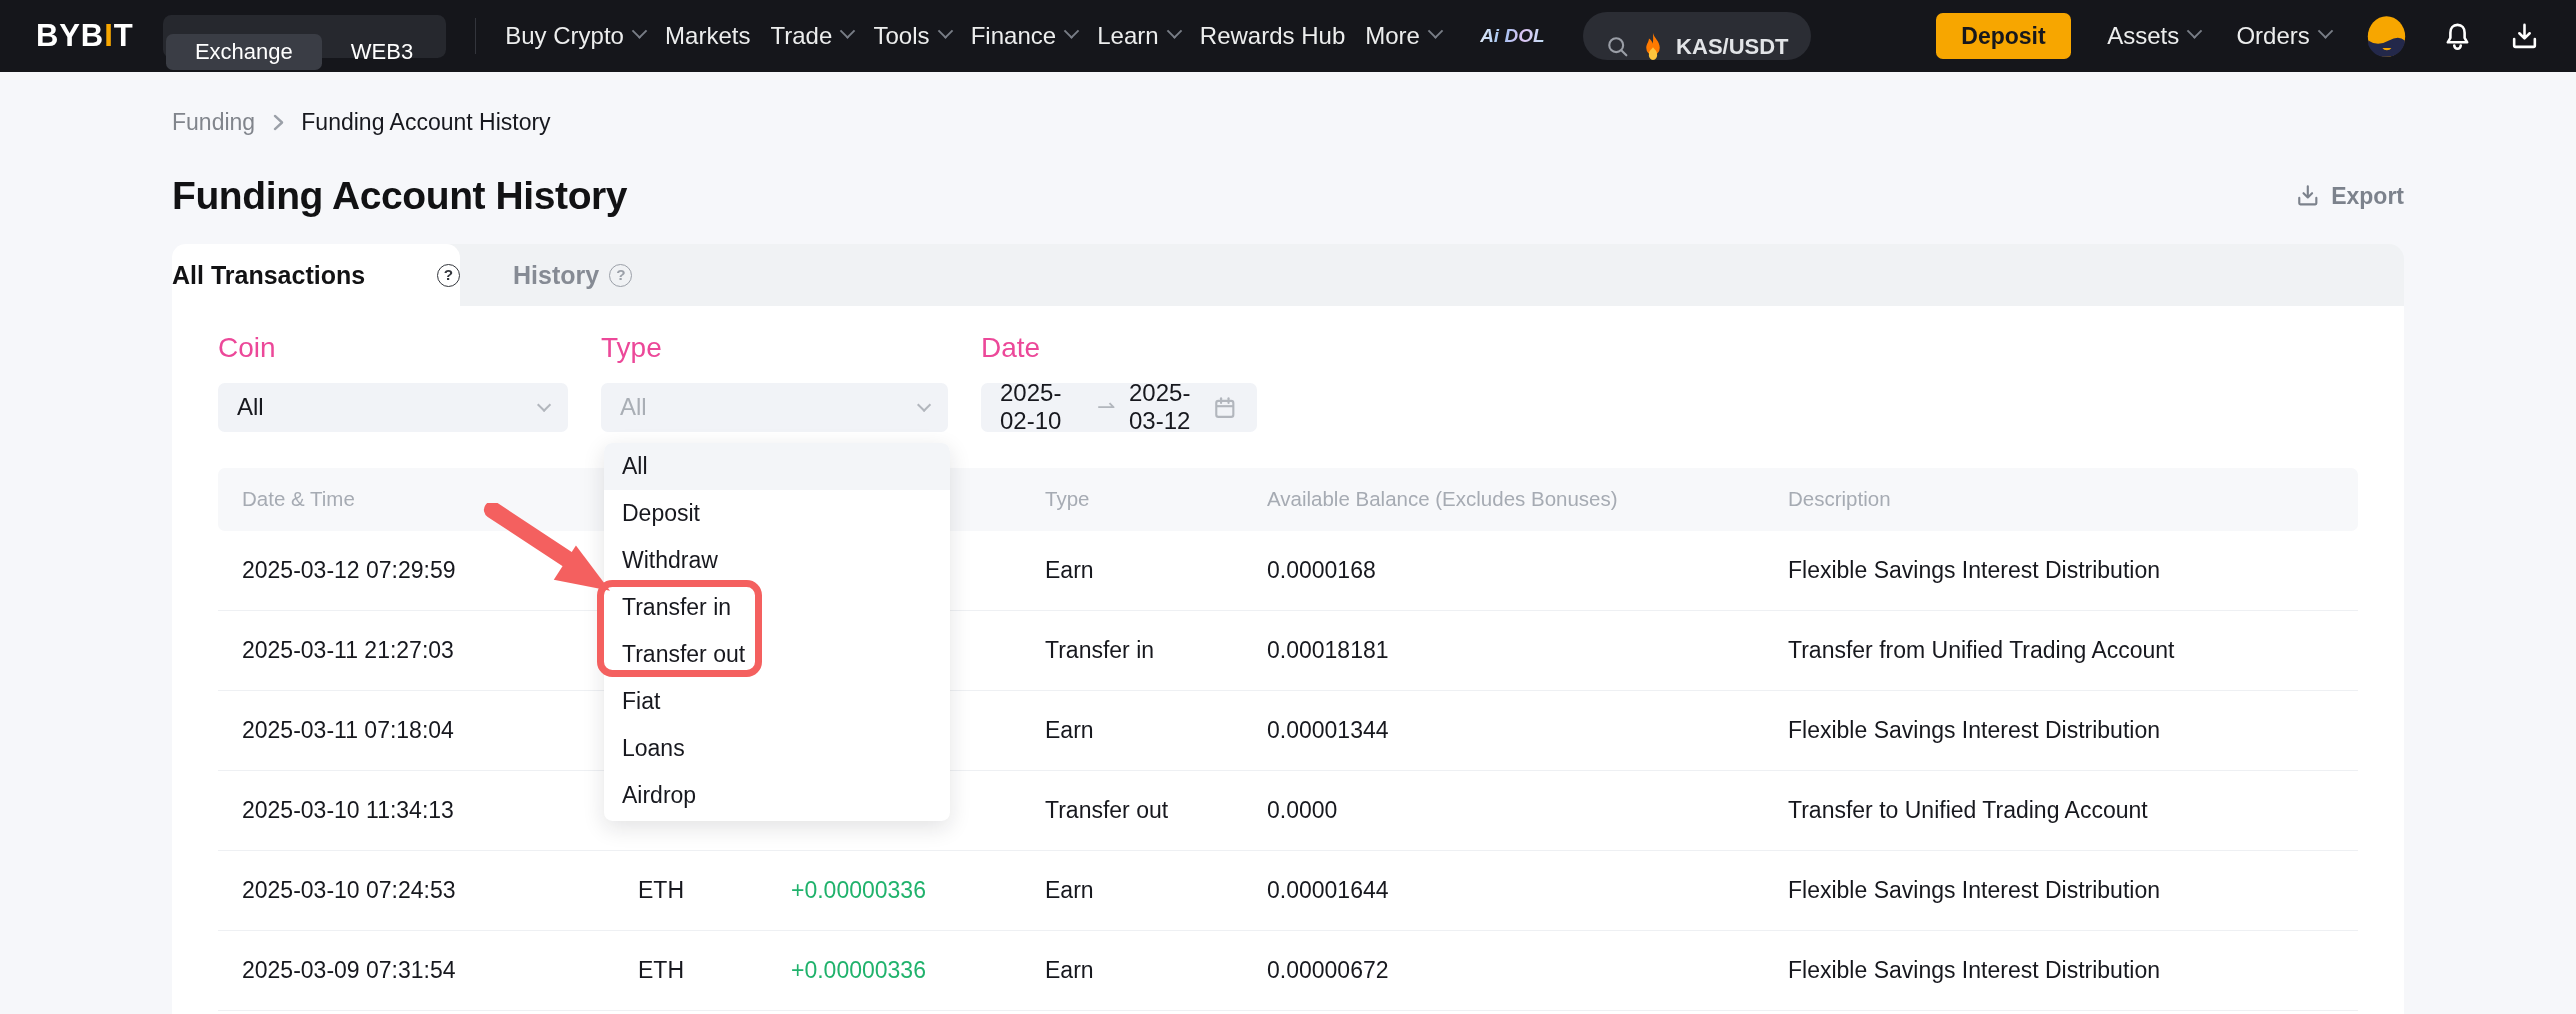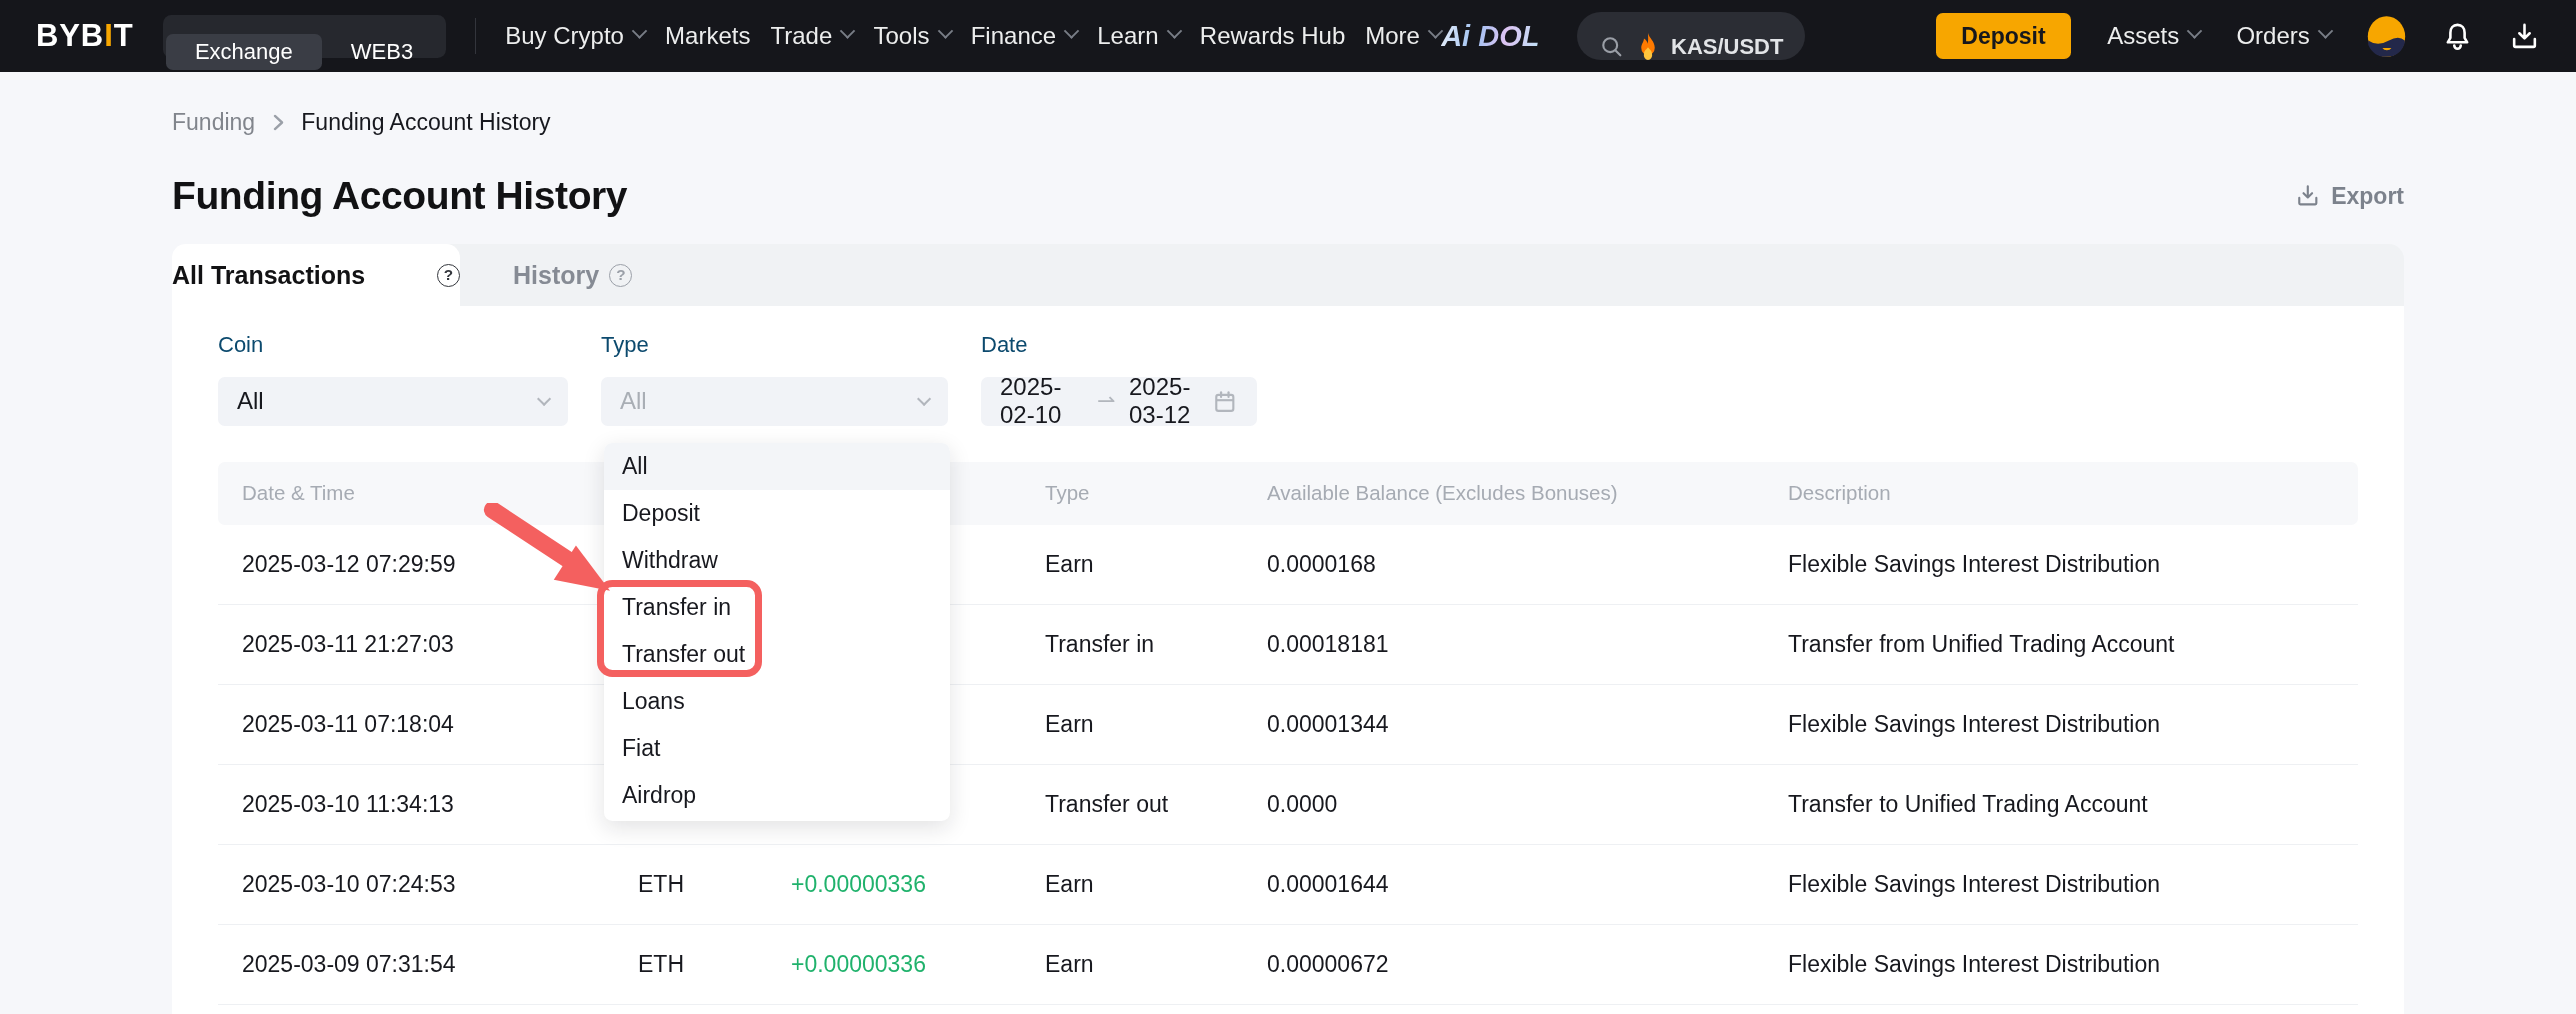--- a/index.html
+++ b/index.html
@@ -10,21 +10,21 @@
   .topbar { height:72px; background:#15161b; display:flex; align-items:center; padding:0 36px; }
   .logo { font-size:31px; font-weight:800; color:#ffffff; letter-spacing:0.9px; margin-right:29px; white-space:nowrap; }
   .logo .logo-i { color:#f7a600; font-weight:800; }
   .seg-toggle { display:flex; background:#26282e; border-radius:8.5px; padding:3.4px; height:43px; align-items:center; }
   .seg { height:36px; display:flex; align-items:center; justify-content:center; padding:0 29px; border-radius:6.8px; font-size:22px; font-weight:400; color:#ffffff; cursor:pointer;margin-top:32px; }
   .seg.active { background:#3a3d45; }
   .vdiv { width:1.7px; height:36px; background:#33353c; margin:0 29px; }
   .nav { display:flex; align-items:center; gap:20px; }
   .nav-item { display:flex; align-items:center; gap:10.2px; color:#eceded; font-size:24px; font-weight:500; cursor:pointer; white-space:nowrap; }
   .chev { width:11px; height:11px; border-right:2.6px solid #787d86; border-bottom:2.6px solid #787d86; transform:rotate(45deg) translate(-1.7px,-1.7px); display:inline-block; margin-top:-5.1px; }
-  .aidol { font-size:29px; font-weight:800; font-style:italic; background:linear-gradient(100deg,#e8eef8 0%,#9fc2f2 35%,#dcc3f2 65%,#bfe0f5 100%); -webkit-background-clip:text; background-clip:text; color:transparent; white-space:nowrap; cursor:pointer; }
+  .aidol { margin-left:39px; font-size:19px; font-weight:800; font-style:italic; background:linear-gradient(100deg,#e8eef8 0%,#9fc2f2 35%,#dcc3f2 65%,#bfe0f5 100%); -webkit-background-clip:text; background-clip:text; color:transparent; white-space:nowrap; cursor:pointer; }
   .searchpill { margin-left:38px; height:48px; min-width:203px; background:#2b2d34; border-radius:24px; display:flex; align-items:flex-end; padding:0 22px; gap:12px; cursor:pointer; }
   .pair { color:#e2e4e7; font-size:22px; font-weight:700; white-space:nowrap; }
   .tb-right { margin-left:auto; display:flex; align-items:center; gap:36px; }
   .deposit-btn { background:#f7a600; color:#16171c; font-size:23px; font-weight:700; border:none; border-radius:6.8px; height:46px; padding:0 25.6px; cursor:pointer; }
   .icon-btn { display:flex; align-items:center; cursor:pointer; }
   .avatar { width:39px; height:43px; cursor:pointer; }
 
   
   .main { padding:0 172px; }
   .breadcrumb { margin-top:37px; display:flex; align-items:center; gap:13.6px; font-size:23px; }
@@ -41,21 +41,21 @@
   .tab.active { width:288px; background:#ffffff; border-radius:13.6px 13.6px 0 0; font-weight:700; color:#121214;justify-content:space-between; }
   .tab.inactive { padding:0 53px; color:#868b94; font-weight:600; }
   .help { width:23px; height:23px; border-radius:50%; font-size:15.3px; display:flex; align-items:center; justify-content:center; flex:0 0 auto; }
   .help.dark { border:1.7px solid #33363c; color:#33363c; }
   .help.gray { border:1.7px solid #9ba0a8; color:#9ba0a8; }
   .card-body { background:#ffffff; padding:0 46px 51px 46px; min-height:708px; }
 
   
   .filters { display:flex; gap:33px; padding-top:25.6px; }
   .fgroup { display:flex; flex-direction:column; }
-  .flabel { font-size:22px; color:#0c4a6e; }
+  .flabel { font-size:28px; color:#ec4899; }
   .select { margin-top:19px; height:49px; background:#f1f3f7; border-radius:6.8px; display:flex; align-items:center; padding:0 19px; cursor:pointer; }
   .sel-coin { width:350px; } .sel-type { width:347px; } .sel-date { width:276px; }
   .sel-value { font-size:24px; color:#17181e; flex:1; }
   .sel-value.dim { color:#a9aeb5; }
   .chev-lt { width:10.2px; height:10.2px; border-right:2.1px solid #b2b6bd; border-bottom:2.1px solid #b2b6bd; transform:rotate(45deg); margin-top:-5.1px; }
   .daterange { display:flex; align-items:center; gap:13.6px; font-size:24px; color:#17181e; flex:1; }
   .range-arrow { color:#b2b6bd; font-size:22px; }
 
   
   .thead { margin-top:36px; height:63px; background:#f7f8fa; border-radius:6.8px; display:grid; grid-template-columns:396px 153px 254px 222px 521px 1fr; align-items:center; }
@@ -291,22 +291,22 @@
     </div>
   </div>
 </div>
 
 <div class="dropdown">
   <div class="dd-item selected">All</div>
   <div class="dd-item">Deposit</div>
   <div class="dd-item">Withdraw</div>
   <div class="dd-item">Transfer in</div>
   <div class="dd-item">Transfer out</div>
+  <div class="dd-item">Fiat</div>
   <div class="dd-item">Loans</div>
-  <div class="dd-item">Fiat</div>
   <div class="dd-item">Airdrop</div>
 </div>
 
 <div class="anno-box"></div>
 <svg class="anno-arrow" width="141" height="98" viewBox="0 0 165 115">
   <line x1="12" y1="8" x2="100" y2="66" stroke="#f4605f" stroke-width="20" stroke-linecap="round"></line>
   <polygon points="150,103 84,90 110,50" fill="#f4605f"></polygon>
 </svg>
 
 

